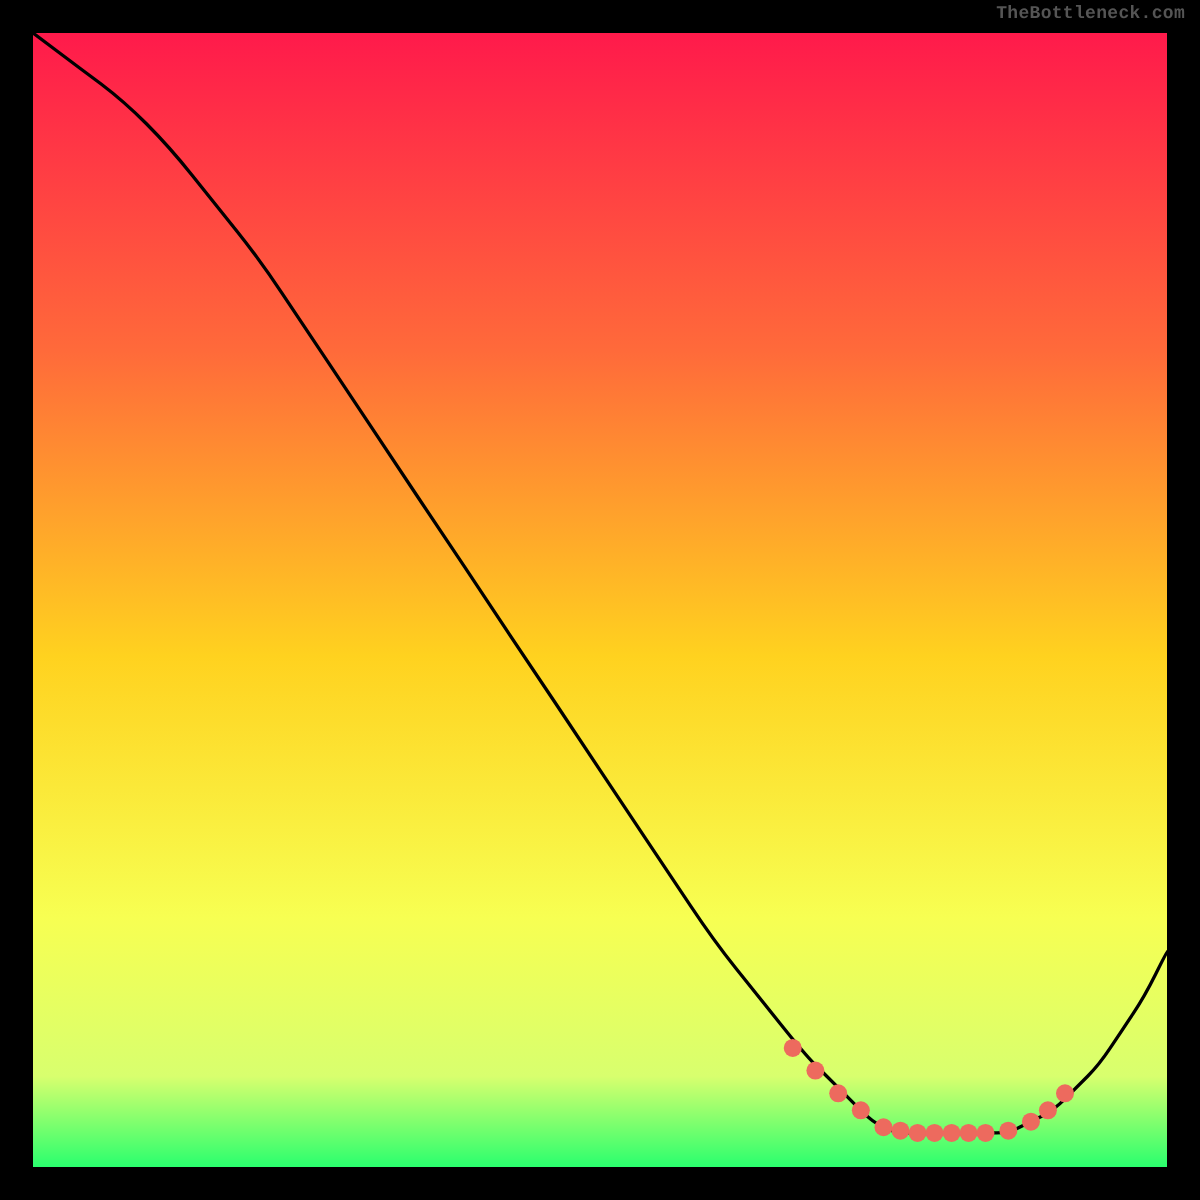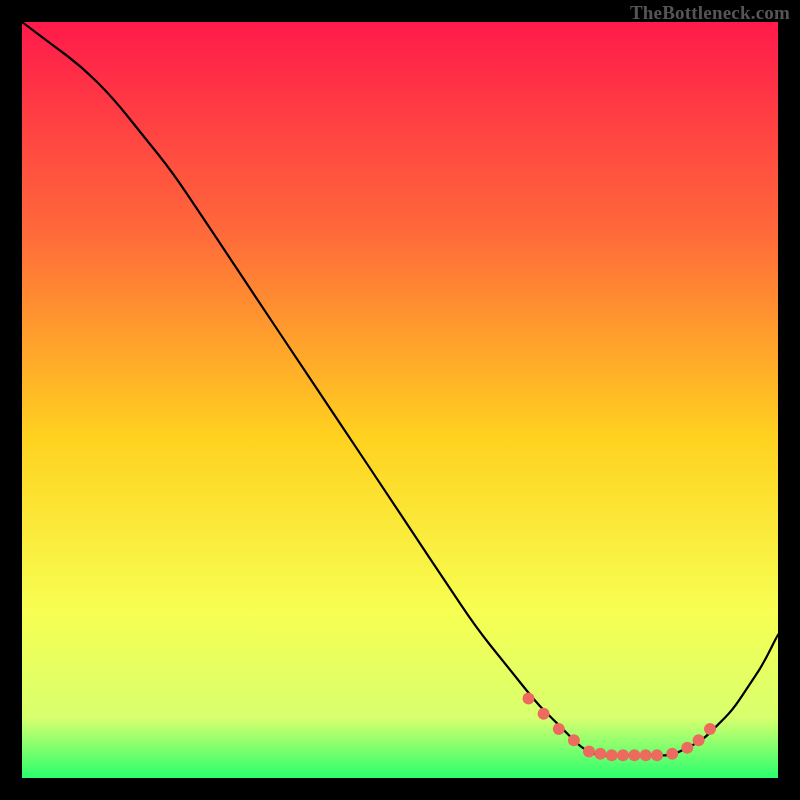--- a/index.html
+++ b/index.html
@@ -16,25 +16,25 @@
     left: 22px;
     top: 22px;
     width: 756px;
     height: 756px;
     background: #000;
   }
   .watermark {
     position: absolute;
     top: 2px;
     right: 10px;
-    font-size: 19px;
+    font-size: 12px;
     font-weight: 600;
     color: #555;
     letter-spacing: 0.2px;
-    font-family: Liberation Serif, serif;
+    font-family: Liberation Mono, monospace;
   }
   svg.plot {
     position: absolute;
     left: 22px;
     top: 22px;
     width: 756px;
     height: 756px;
     display: block;
   }
 </style>

